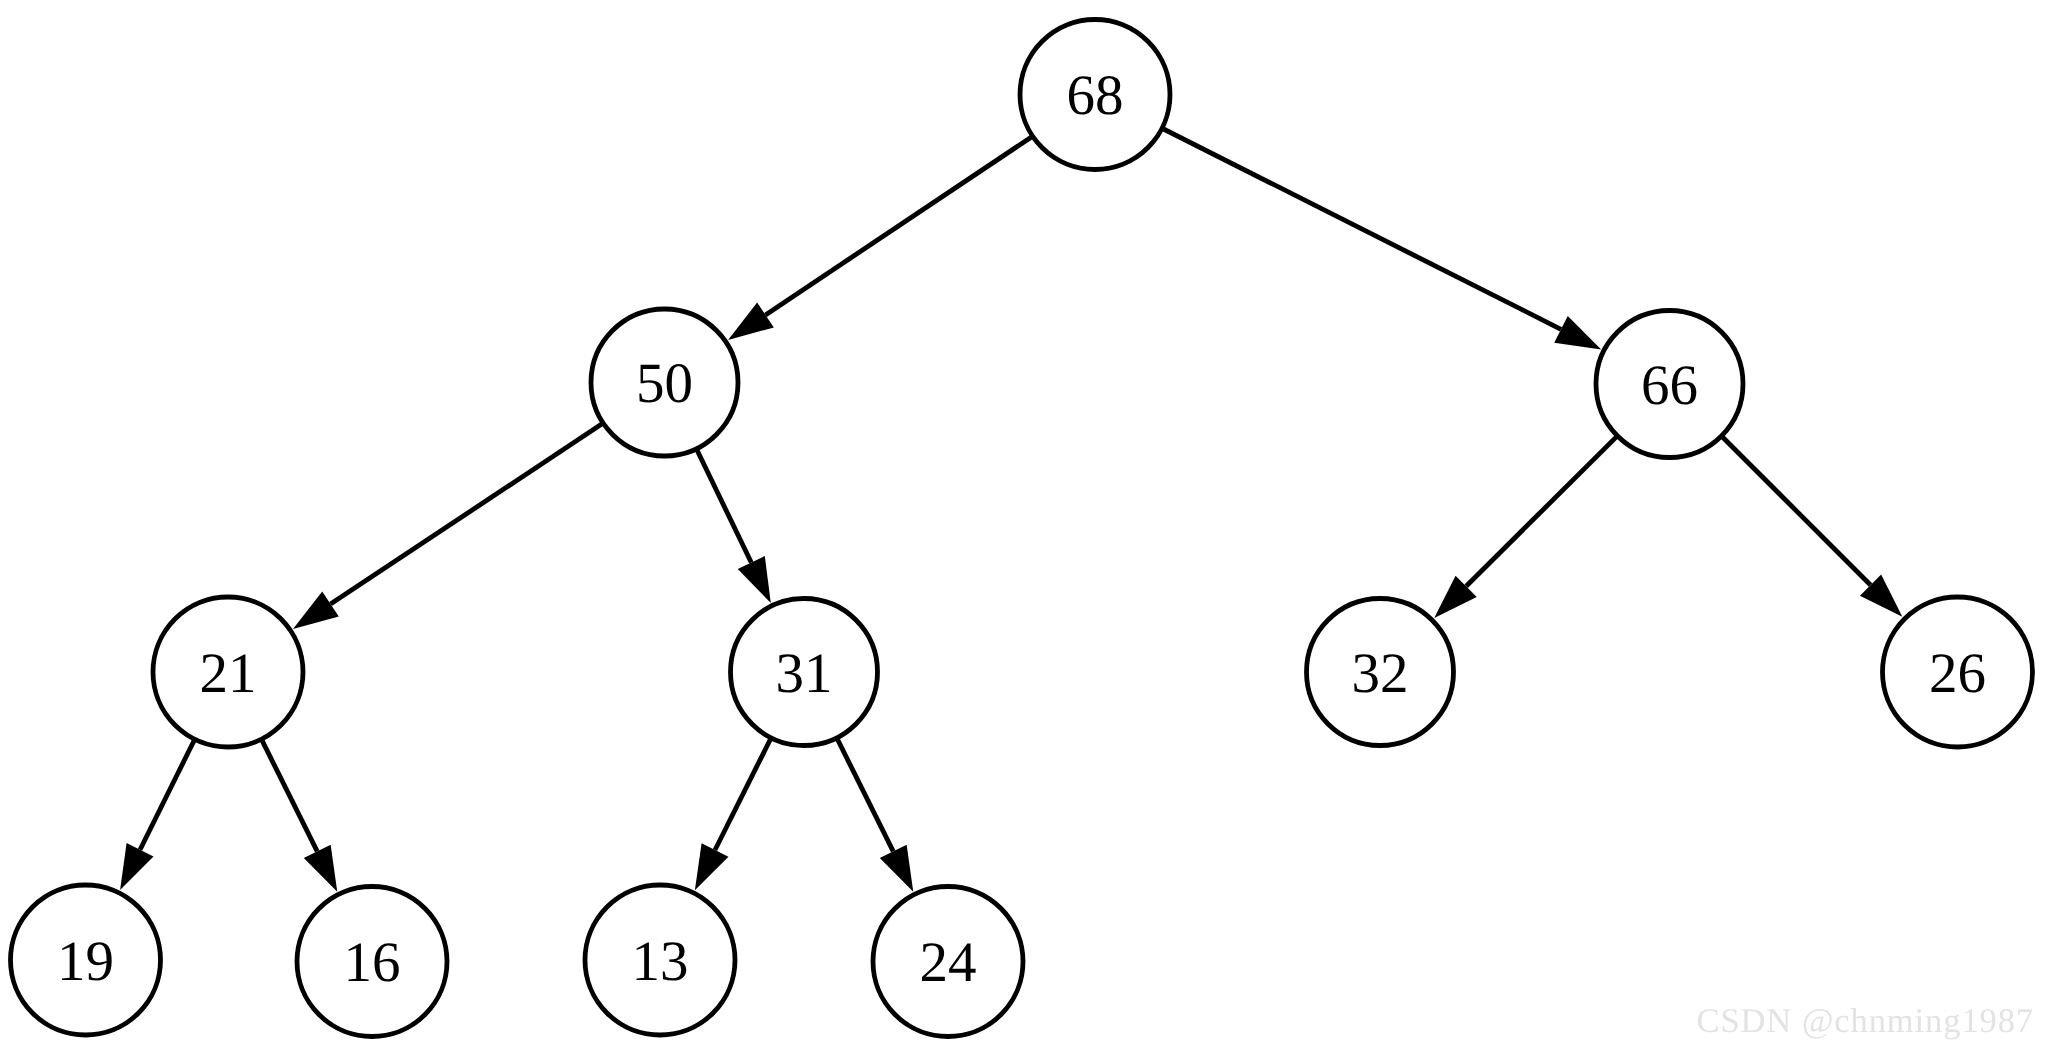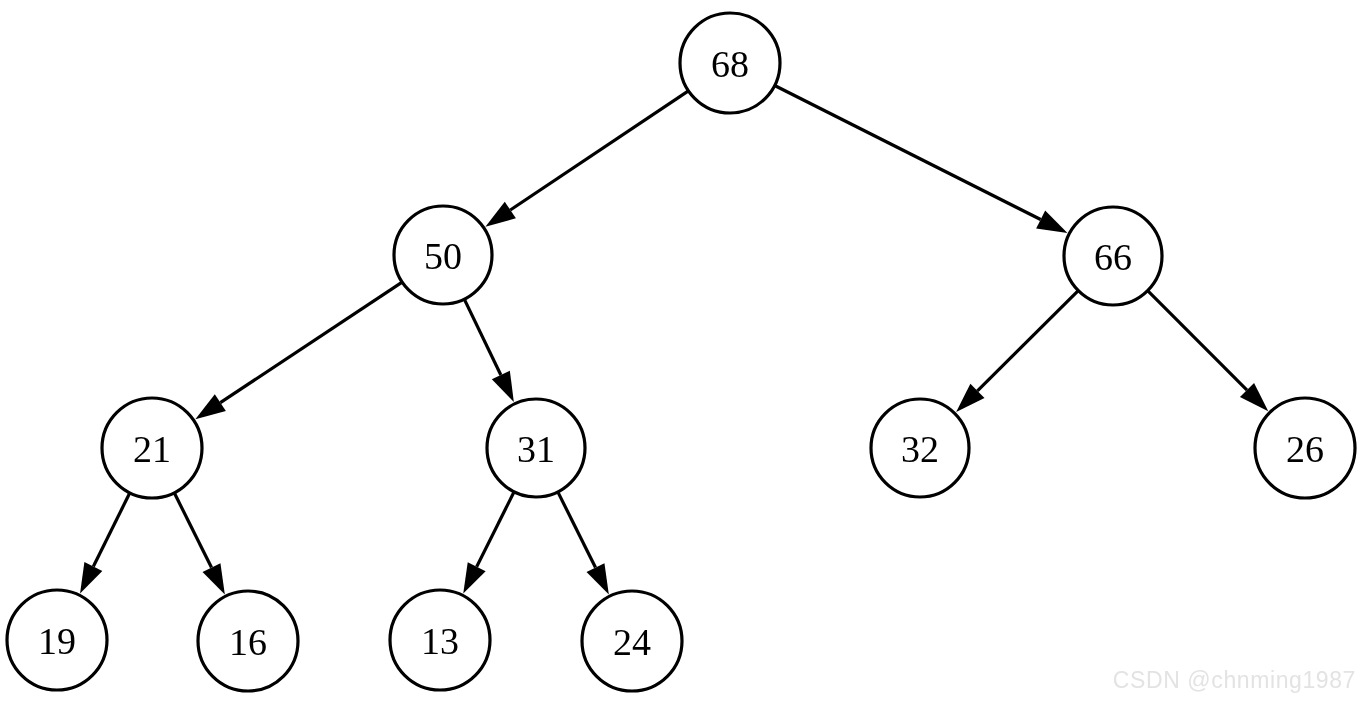--- a/index.html
+++ b/index.html
@@ -41,21 +41,21 @@
     fill: none;
   }
   .arrow-head {
     fill: #000000;
     stroke: none;
   }
   #watermark {
     position: absolute;
     right: 14px;
     bottom: 14px;
-    font-family: Liberation Sans, sans-serif;
+    font-family: Liberation Serif, serif;
     font-size: 23px;
     color: #e3e3e3;
     letter-spacing: 0.6px;
     white-space: nowrap;
     user-select: none;
   }
 </style>
 </head>
 <body>
 

